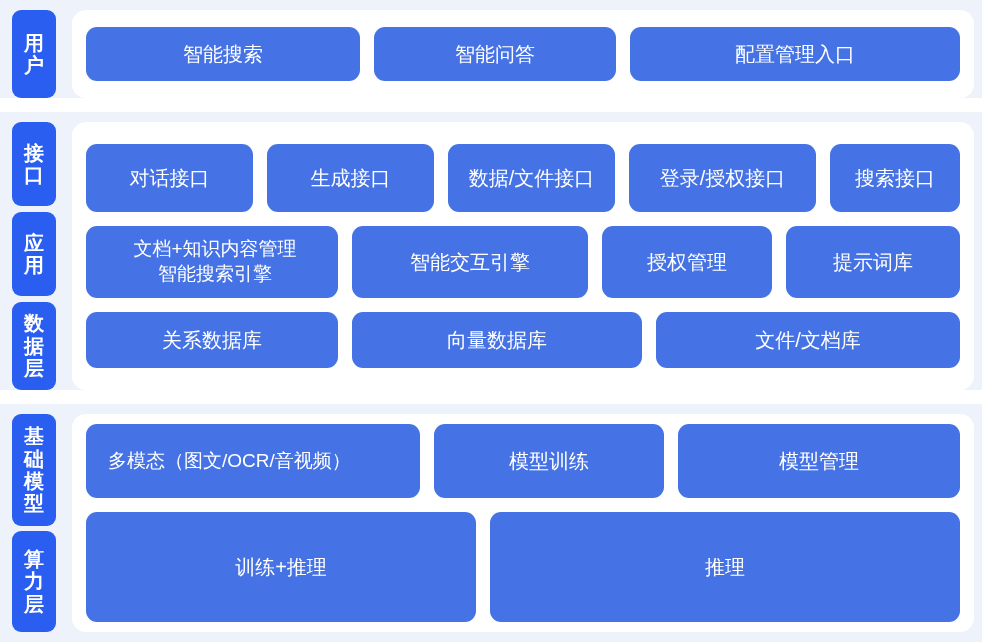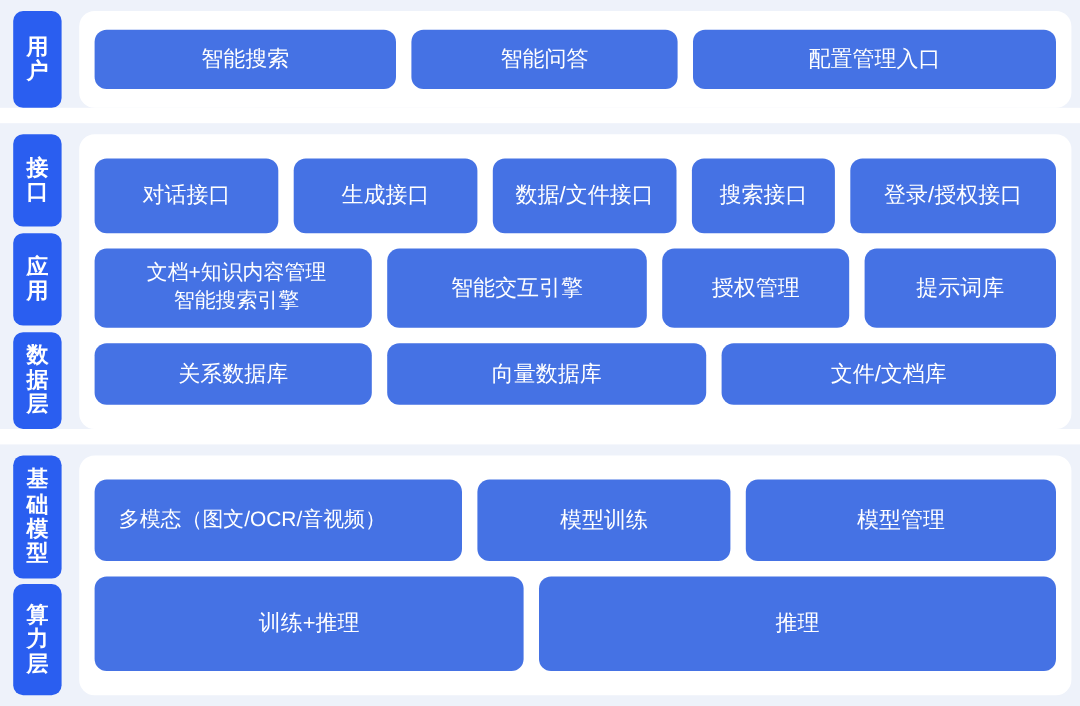--- a/index.html
+++ b/index.html
@@ -170,21 +170,21 @@
   
   #sec-base {
     top: 414px;
     height: 218px;
   }
   #sec-base .chip-col { gap: 5px; }
   #sec-base .chip.c1 { flex: 0 0 112px; }
   #sec-base .chip.c2 { flex: 0 0 101px; }
   #sec-base .card { padding: 14px; }
   #sec-base .r1 .box { height: 74px; }
-  #sec-base .r2 .box { height: 86px; }
+  #sec-base .r2 .box { height: 110px; }
 
   #sec-base .r1 .m1 { flex: 0 0 334px; }
   #sec-base .r1 .m2 { flex: 0 0 230px; }
   #sec-base .r1 .m3 { flex: 1 1 auto; }
 
   #sec-base .r2 .p1 { flex: 0 0 390px; }
   #sec-base .r2 .p2 { flex: 1 1 auto; }
 </style>
 </head>
 <body>
@@ -237,25 +237,25 @@
       <div class="row r1">
         <div class="box i1">
           <span class="line">对话接口</span>
         </div>
         <div class="box i2">
           <span class="line">生成接口</span>
         </div>
         <div class="box i3">
           <span class="line">数据/文件接口</span>
         </div>
+        <div class="box i5">
+          <span class="line">登录/授权接口</span>
+        </div>
         <div class="box i4">
           <span class="line">搜索接口</span>
-        </div>
-        <div class="box i5">
-          <span class="line">登录/授权接口</span>
         </div>
       </div>
 
       <div class="row r2">
         <div class="box a1 multiline">
           <span class="line">文档+知识内容管理</span>
           <span class="line">智能搜索引擎</span>
         </div>
         <div class="box a2">
           <span class="line">智能交互引擎</span>

